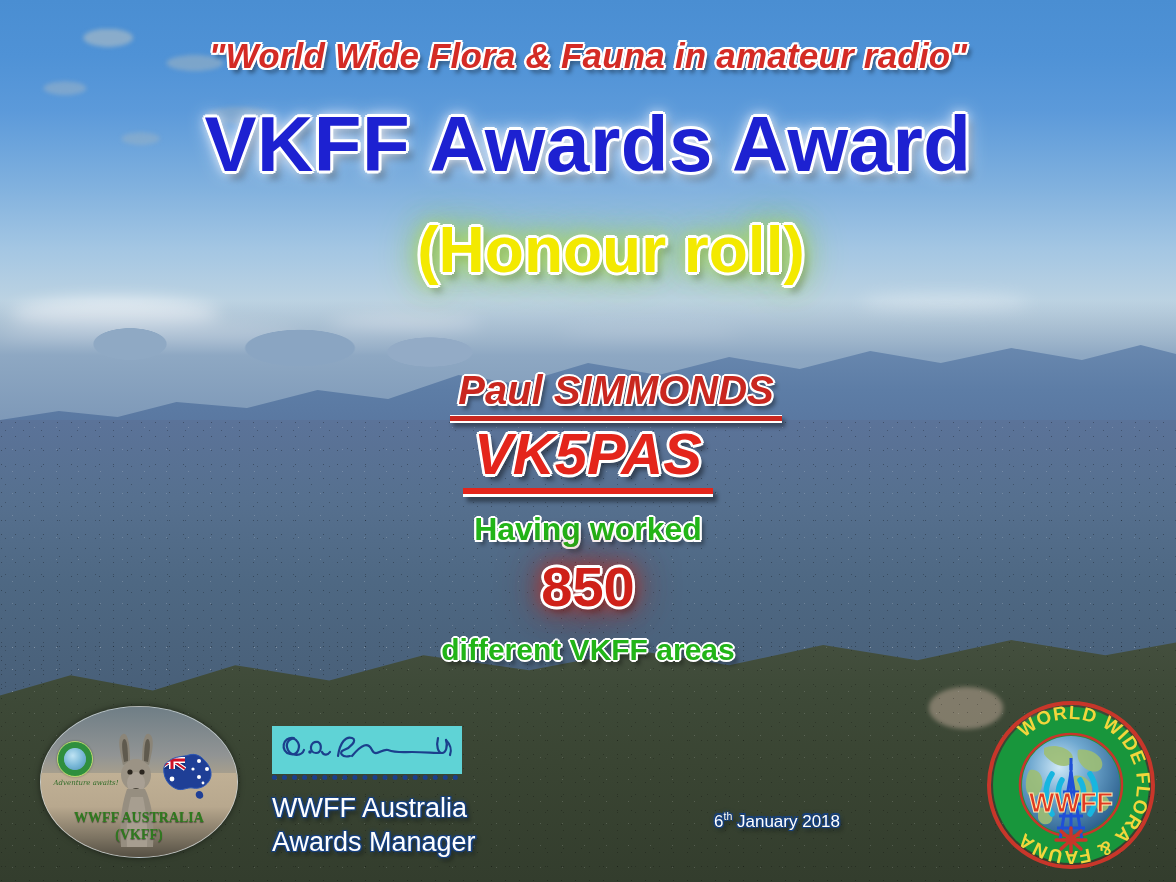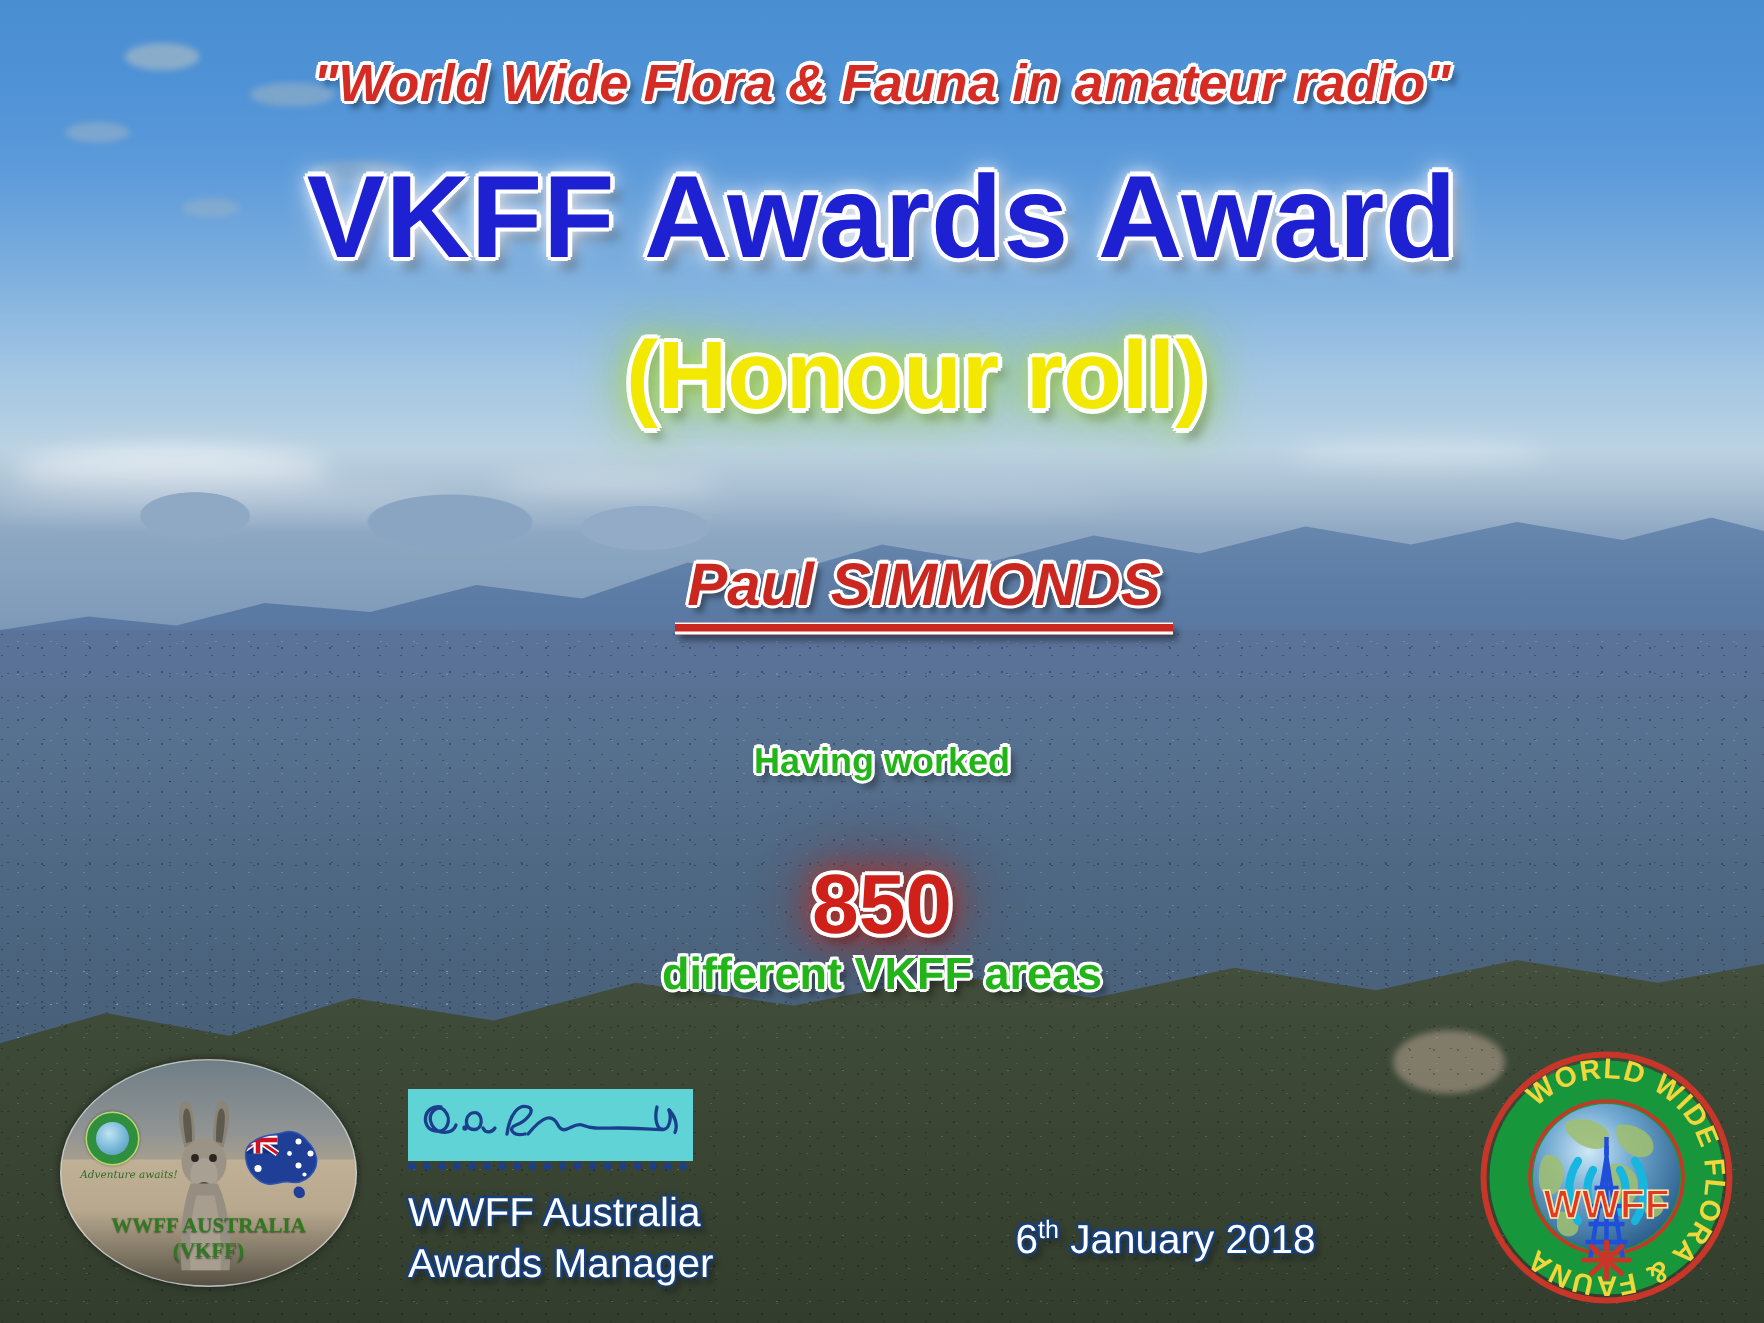--- a/index.html
+++ b/index.html
@@ -143,39 +143,38 @@
       -2px -2px 0 #fff, 2px -2px 0 #fff, -2px 2px 0 #fff, 2px 2px 0 #fff,
       -2.8px 0 0 #fff, 2.8px 0 0 #fff, 0 -2.8px 0 #fff, 0 2.8px 0 #fff,
       5px 6px 5px rgba(0,0,0,.45);
   }
   .callsign .ul{
     display:block;margin:1px auto 0;width:250px;height:6px;
     background:#e4251b;border-bottom:3px solid #fff;
     box-shadow:4px 5px 4px rgba(0,0,0,.42);
   }
   .worked{
-    top:494px;
-    font-size:24px;font-weight:bold;
+    top:511px;
+    font-size:32px;font-weight:bold;
     color:#22b418;
     text-shadow:
       -1.5px -1.5px 0 #fff, 1.5px -1.5px 0 #fff,
       -1.5px 1.5px 0 #fff, 1.5px 1.5px 0 #fff,
       -2.2px 0 0 #fff, 2.2px 0 0 #fff, 0 -2.2px 0 #fff, 0 2.2px 0 #fff,
       4px 5px 4px rgba(0,0,0,.40);
   }
   .count{
     top:558px;
     font-size:56px;font-weight:bold;line-height:1.05;
     color:#cf2119;
     text-shadow:
       -2px -2px 0 #fff, 2px -2px 0 #fff, -2px 2px 0 #fff, 2px 2px 0 #fff,
       -2.8px 0 0 #fff, 2.8px 0 0 #fff, 0 -2.8px 0 #fff, 0 2.8px 0 #fff,
       0 0 16px #c4342c, 0 0 30px #a8322b, 0 0 46px #8d2a24,
       4px 6px 5px rgba(0,0,0,.35);
-    margin-top: 16px;
   }
   .areas{
     top:633px;
     font-size:30px;font-weight:bold;
     color:#22b418;
     text-shadow:
       -1.4px -1.4px 0 #fff, 1.4px -1.4px 0 #fff,
       -1.4px 1.4px 0 #fff, 1.4px 1.4px 0 #fff,
       -2px 0 0 #fff, 2px 0 0 #fff, 0 -2px 0 #fff, 0 2px 0 #fff,
       4px 5px 4px rgba(0,0,0,.40);
@@ -195,21 +194,21 @@
   .mgr{
     margin-top:11px;
     font-size:27px;color:#ffffff;line-height:1.27;
     text-shadow:
       -1.3px -1.3px 0 #16407f, 1.3px -1.3px 0 #16407f,
       -1.3px 1.3px 0 #16407f, 1.3px 1.3px 0 #16407f,
       0 0 5px #16407f, 3px 4px 4px rgba(0,0,0,.45);
   }
   #date{
     position:absolute;left:612px;top:810px;width:330px;text-align:center;
-    font-size:27px;color:#ffffff;
+    font-size:17px;color:#ffffff;
     text-shadow:
       -1.3px -1.3px 0 #16407f, 1.3px -1.3px 0 #16407f,
       -1.3px 1.3px 0 #16407f, 1.3px 1.3px 0 #16407f,
       0 0 5px #16407f, 3px 4px 4px rgba(0,0,0,.45);
   }
   #date sup{font-size:.62em;vertical-align:super;}
 
   
   #roo-badge{
     position:absolute;left:40px;top:706px;width:196px;height:150px;
@@ -284,20 +283,24 @@
 
     <div class="ctr title">VKFF Awards Award</div>
 
     <div class="ctr subtitle">(Honour roll)</div>
 
     <div class="ctr recipient">
       <span>Paul SIMMONDS</span>
       <span class="ul"></span>
     </div>
 
+    <div class="ctr callsign">
+      <span>VK5PAS</span>
+      <span class="ul"></span>
+    </div>
 
     <div class="ctr worked">Having worked</div>
 
     <div class="ctr count">850</div>
 
     <div class="ctr areas">different VKFF areas</div>
 
     <div id="sig-block">
       <div id="sig-box">
         <svg width="190" height="48" viewBox="0 0 190 48" aria-hidden="true">

